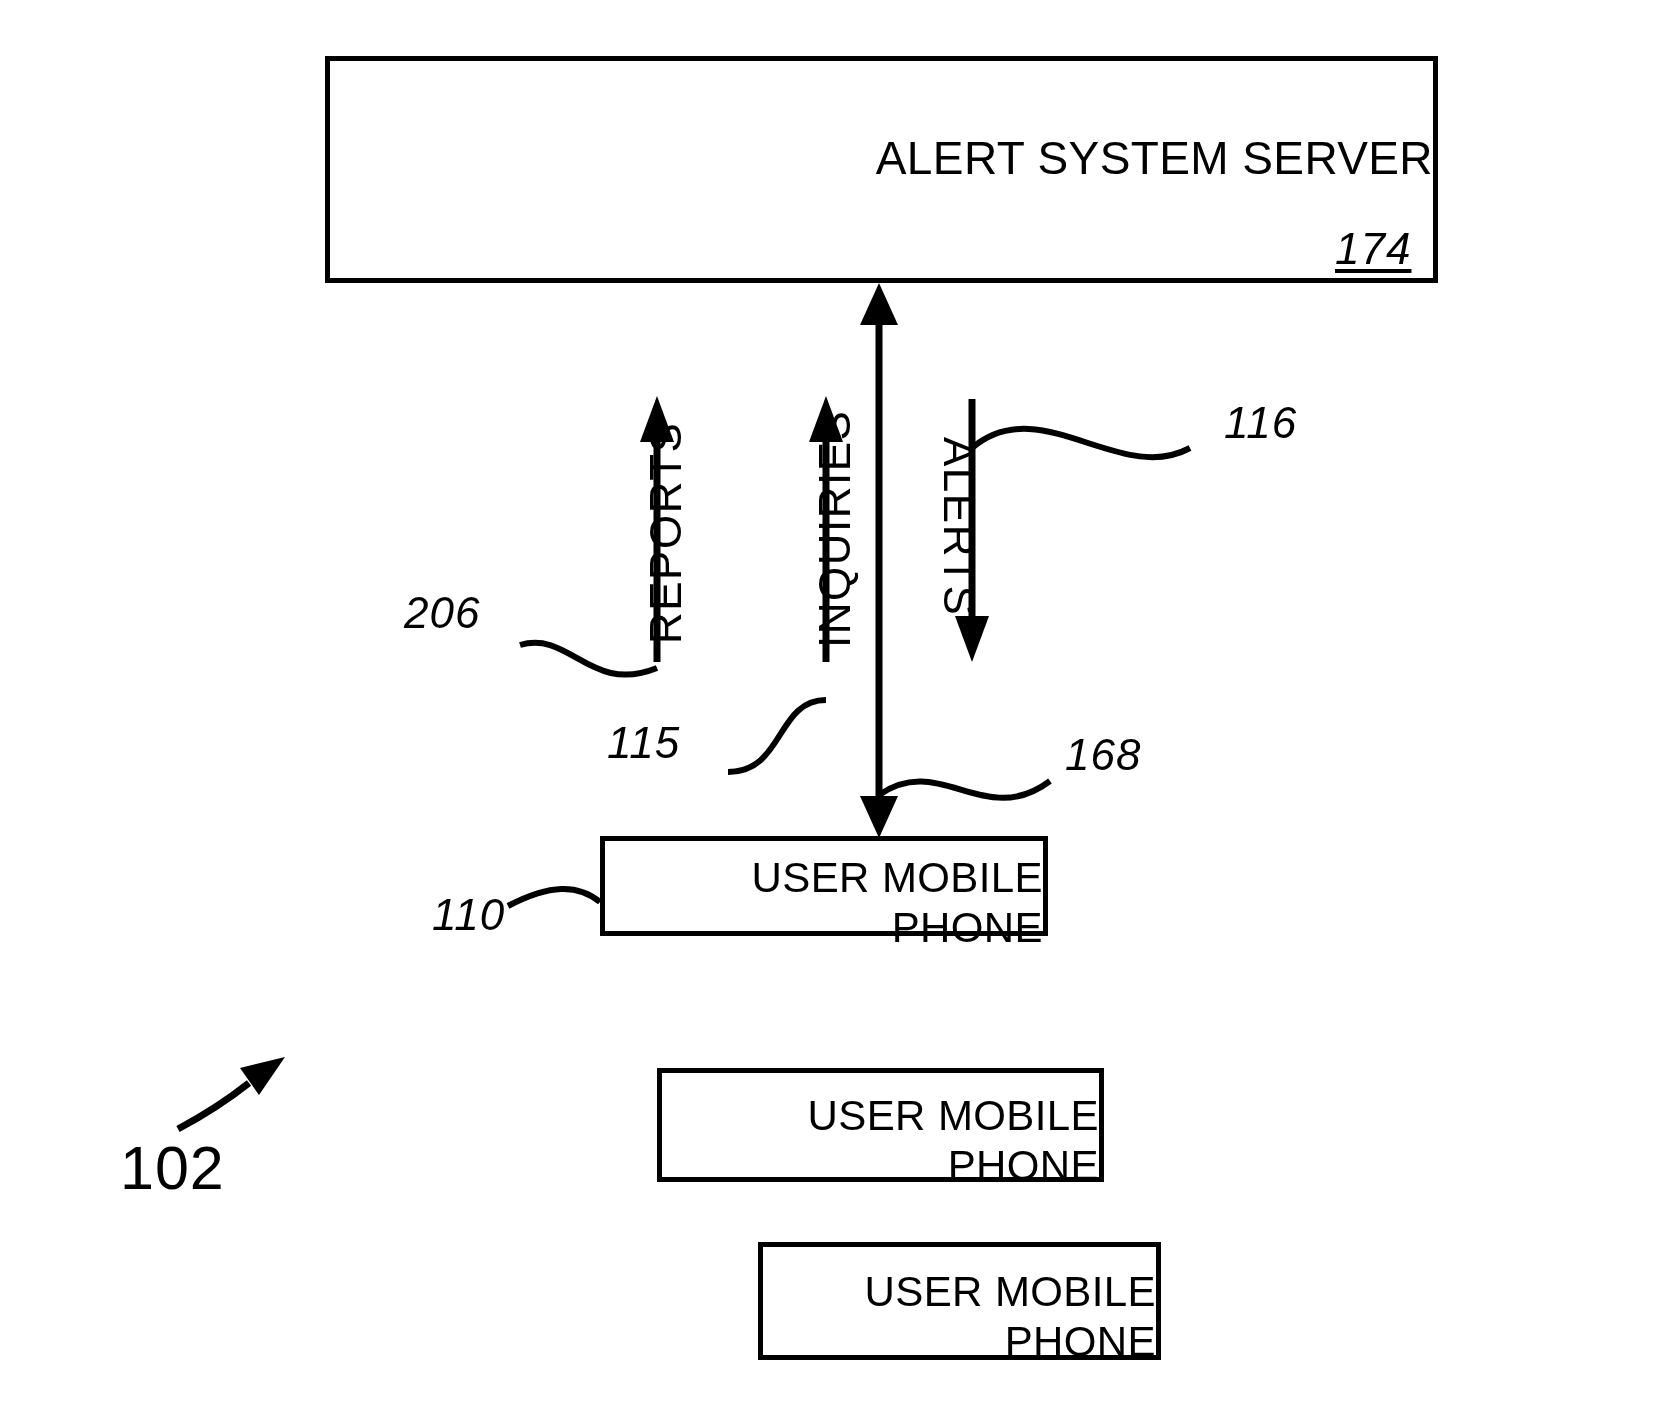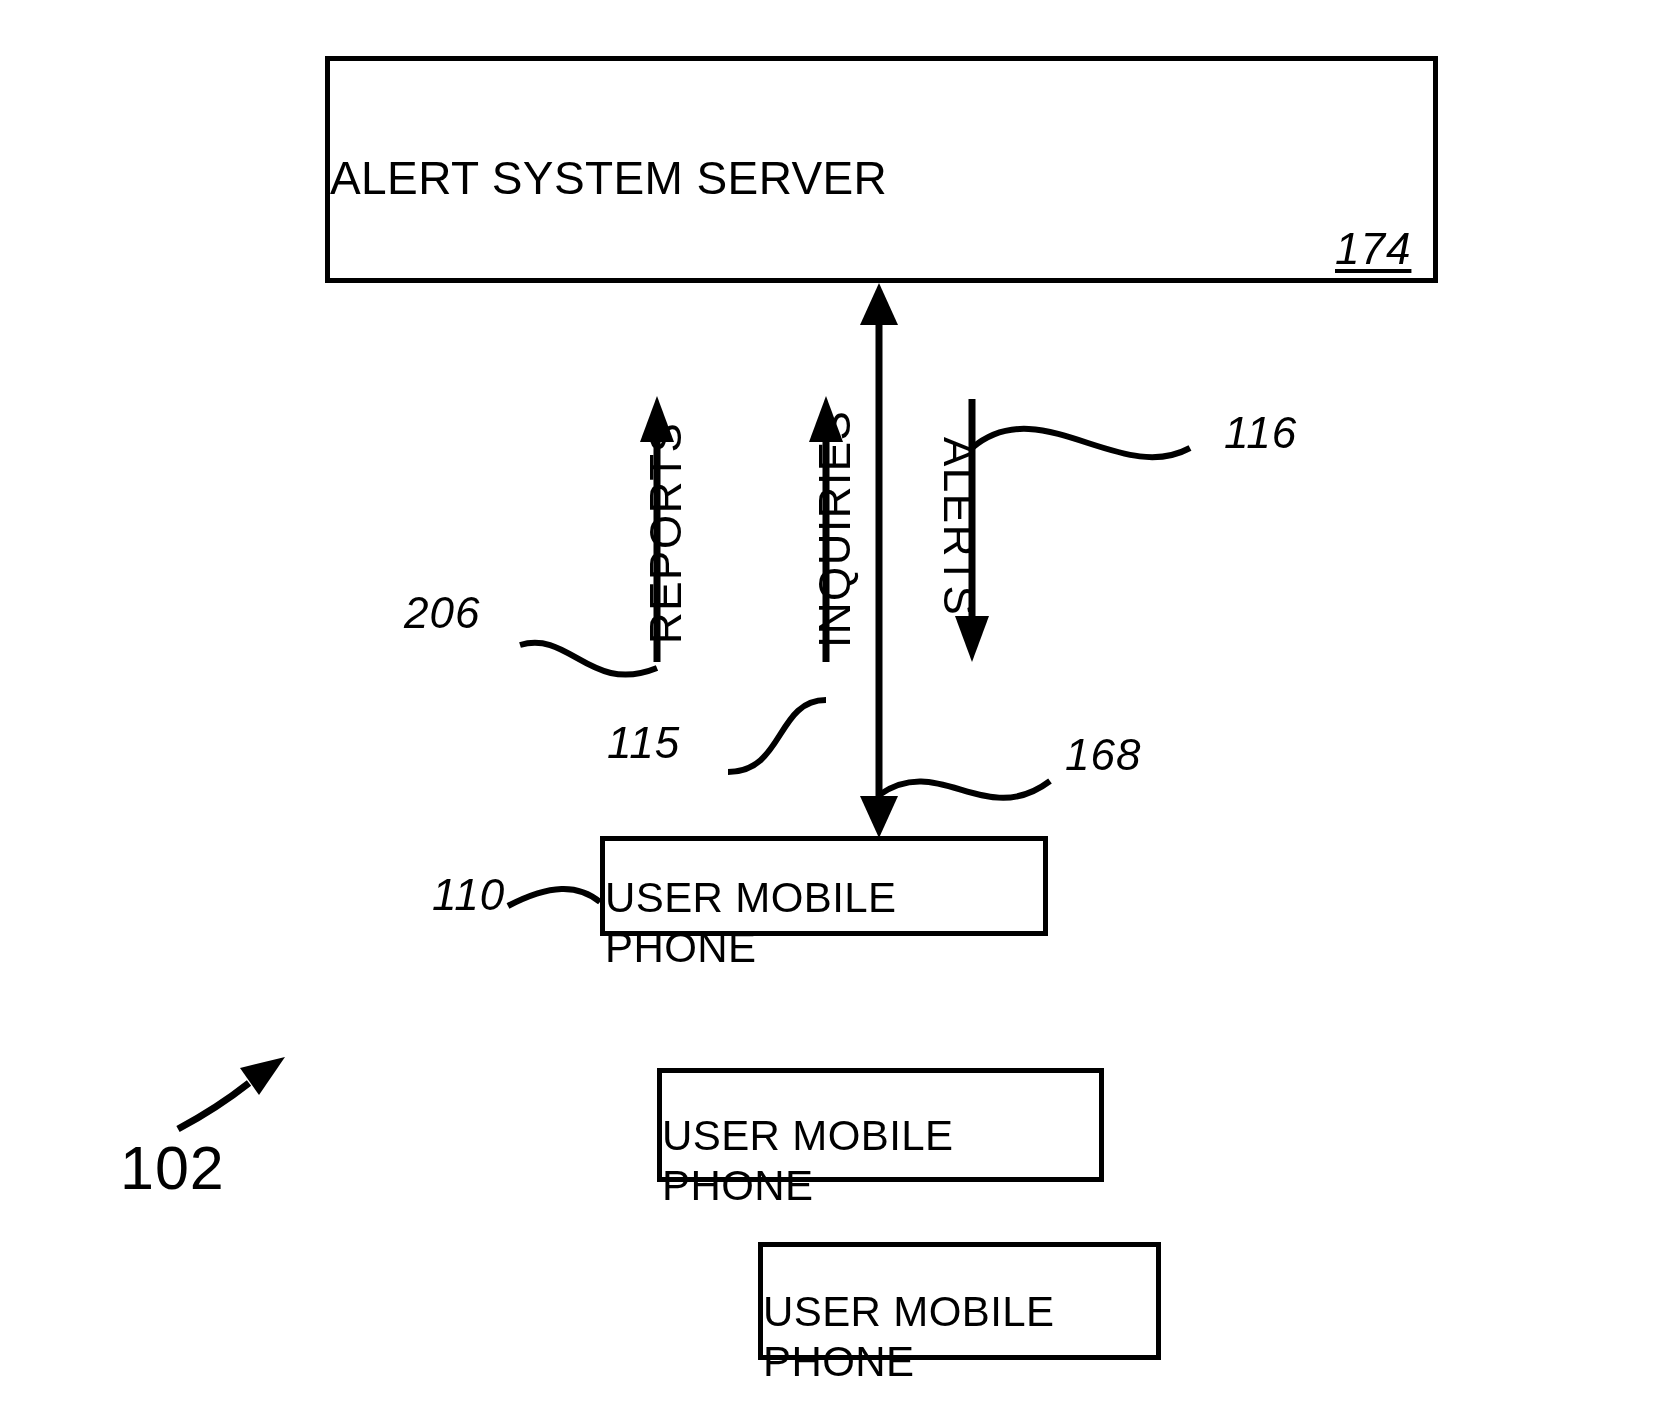--- a/index.html
+++ b/index.html
@@ -30,26 +30,25 @@
   .box {
     position: absolute;
     border: 5px solid #000000;
     background: #ffffff;
     box-sizing: border-box;
   }
   .box-label {
     position: absolute;
     left: 0;
     width: 100%;
-    text-align: left;
+    text-align: right;
     font-size: 42px;
     line-height: 1.18;
     letter-spacing: 0.4px;
     white-space: pre-line;
-    margin-top: 20px;
   }
   
   #server-box {
     left: 325px;
     top: 56px;
     width: 1113px;
     height: 227px;
   }
   #server-box .box-label {
     top: 70px;
@@ -119,22 +118,22 @@
     position: absolute;
     font-size: 44px;
     font-style: italic;
     font-weight: 500;
     letter-spacing: 1px;
     white-space: nowrap;
   }
   #ref-114 { left: 404px; top: 588px; }
   #ref-115 { left: 607px; top: 718px; }
   #ref-112 { left: 1065px; top: 730px; }
-  #ref-116 { left: 1224px; top: 408px; }
-  #ref-110 { left: 432px; top: 870px; }
+  #ref-116 { left: 1224px; top: 398px; }
+  #ref-110 { left: 432px; top: 890px; }
   #ref-102 {
     left: 120px;
     top: 1133px;
     font-style: normal;
     font-weight: 400;
     font-size: 61px;
   }
 </style>
 </head>
 <body>

